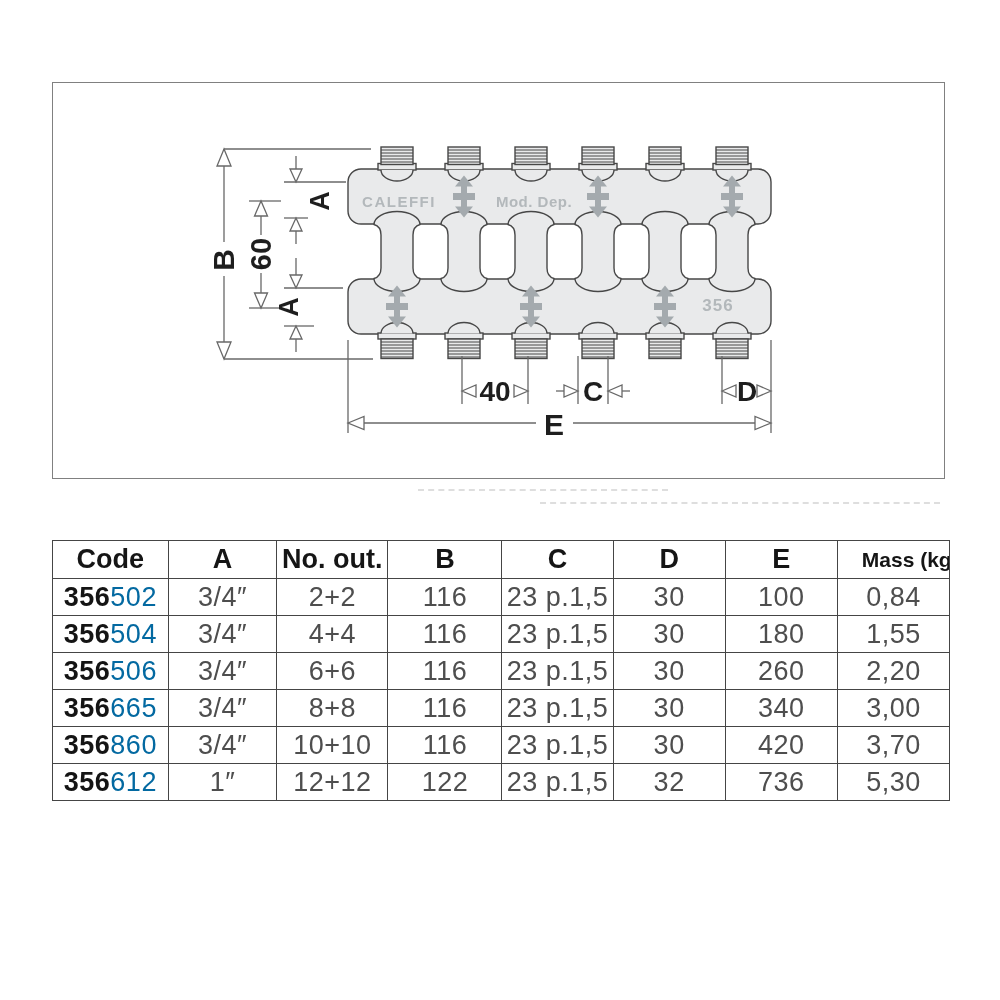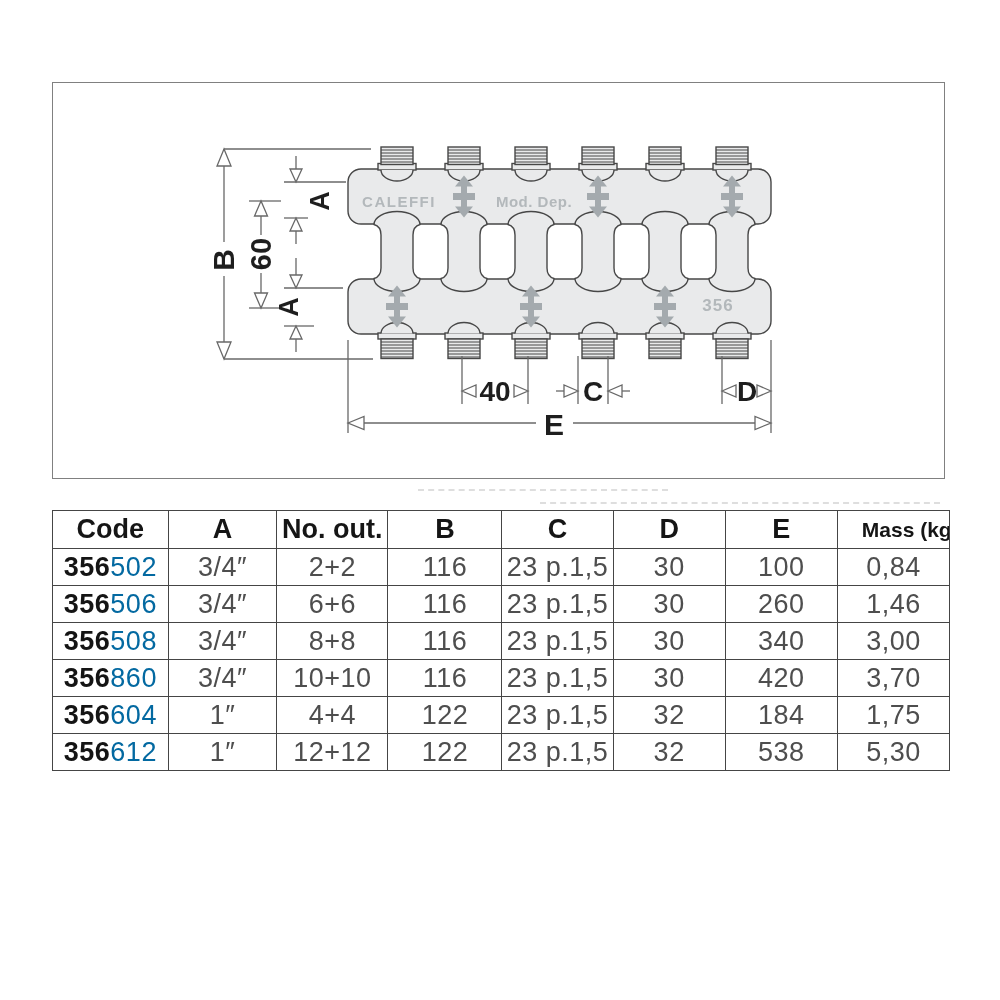--- a/index.html
+++ b/index.html
@@ -13,21 +13,21 @@
   }
   .diagram-box svg{display:block;}
   .dim-label{font-family:"Liberation Sans",sans-serif;font-weight:bold;fill:#1e1e1e;}
   .bar-text{font-family:"Liberation Sans",sans-serif;fill:#b3b8bb;}
 
   
   .wm-dash{position:absolute;border-top:2px dashed #dedede;height:0;}
 
   
   .spec-table{
-    position:absolute;left:52px;top:510px;width:898px;
+    position:absolute;left:52px;top:540px;width:898px;
     border-collapse:collapse;table-layout:fixed;
     font-family:"Liberation Sans",sans-serif;
   }
   .spec-table th,.spec-table td{
     border:1.5px solid #454545;text-align:center;vertical-align:middle;
     padding:0;overflow:hidden;white-space:nowrap;
   }
   .spec-table th{height:37px;font-size:27px;font-weight:bold;color:#151515;}
   .spec-table th.hdr-small{font-size:21px;padding-left:24px;}
   .spec-table td{height:36px;font-size:27px;font-weight:normal;color:#4e4e4e;letter-spacing:0.5px;}
@@ -281,65 +281,65 @@
           <td><span class="code-prefix">356</span><span class="code-suffix">502</span></td>
           <td>3/4″</td>
           <td>2+2</td>
           <td>116</td>
           <td>23 p.1,5</td>
           <td>30</td>
           <td>100</td>
           <td>0,84</td>
         </tr>
         <tr>
+          <td><span class="code-prefix">356</span><span class="code-suffix">504</span></td>
+          <td>3/4″</td>
+          <td>4+4</td>
+          <td>116</td>
+          <td>23 p.1,5</td>
+          <td>30</td>
+          <td>180</td>
+          <td>1,55</td>
+        </tr>
+        <tr>
           <td><span class="code-prefix">356</span><span class="code-suffix">506</span></td>
           <td>3/4″</td>
           <td>6+6</td>
           <td>116</td>
           <td>23 p.1,5</td>
           <td>30</td>
           <td>260</td>
-          <td>1,46</td>
-        </tr>
-        <tr>
-          <td><span class="code-prefix">356</span><span class="code-suffix">508</span></td>
+          <td>2,20</td>
+        </tr>
+        <tr>
+          <td><span class="code-prefix">356</span><span class="code-suffix">665</span></td>
           <td>3/4″</td>
           <td>8+8</td>
           <td>116</td>
           <td>23 p.1,5</td>
           <td>30</td>
           <td>340</td>
           <td>3,00</td>
         </tr>
         <tr>
           <td><span class="code-prefix">356</span><span class="code-suffix">860</span></td>
           <td>3/4″</td>
           <td>10+10</td>
           <td>116</td>
           <td>23 p.1,5</td>
           <td>30</td>
           <td>420</td>
           <td>3,70</td>
-        </tr>
-        <tr>
-          <td><span class="code-prefix">356</span><span class="code-suffix">604</span></td>
-          <td>1″</td>
-          <td>4+4</td>
-          <td>122</td>
-          <td>23 p.1,5</td>
-          <td>32</td>
-          <td>184</td>
-          <td>1,75</td>
         </tr>
         <tr>
           <td><span class="code-prefix">356</span><span class="code-suffix">612</span></td>
           <td>1″</td>
           <td>12+12</td>
           <td>122</td>
           <td>23 p.1,5</td>
           <td>32</td>
-          <td>538</td>
+          <td>736</td>
           <td>5,30</td>
         </tr>
       </tbody>
   </table>
 
 </div>
 
 </body></html>

